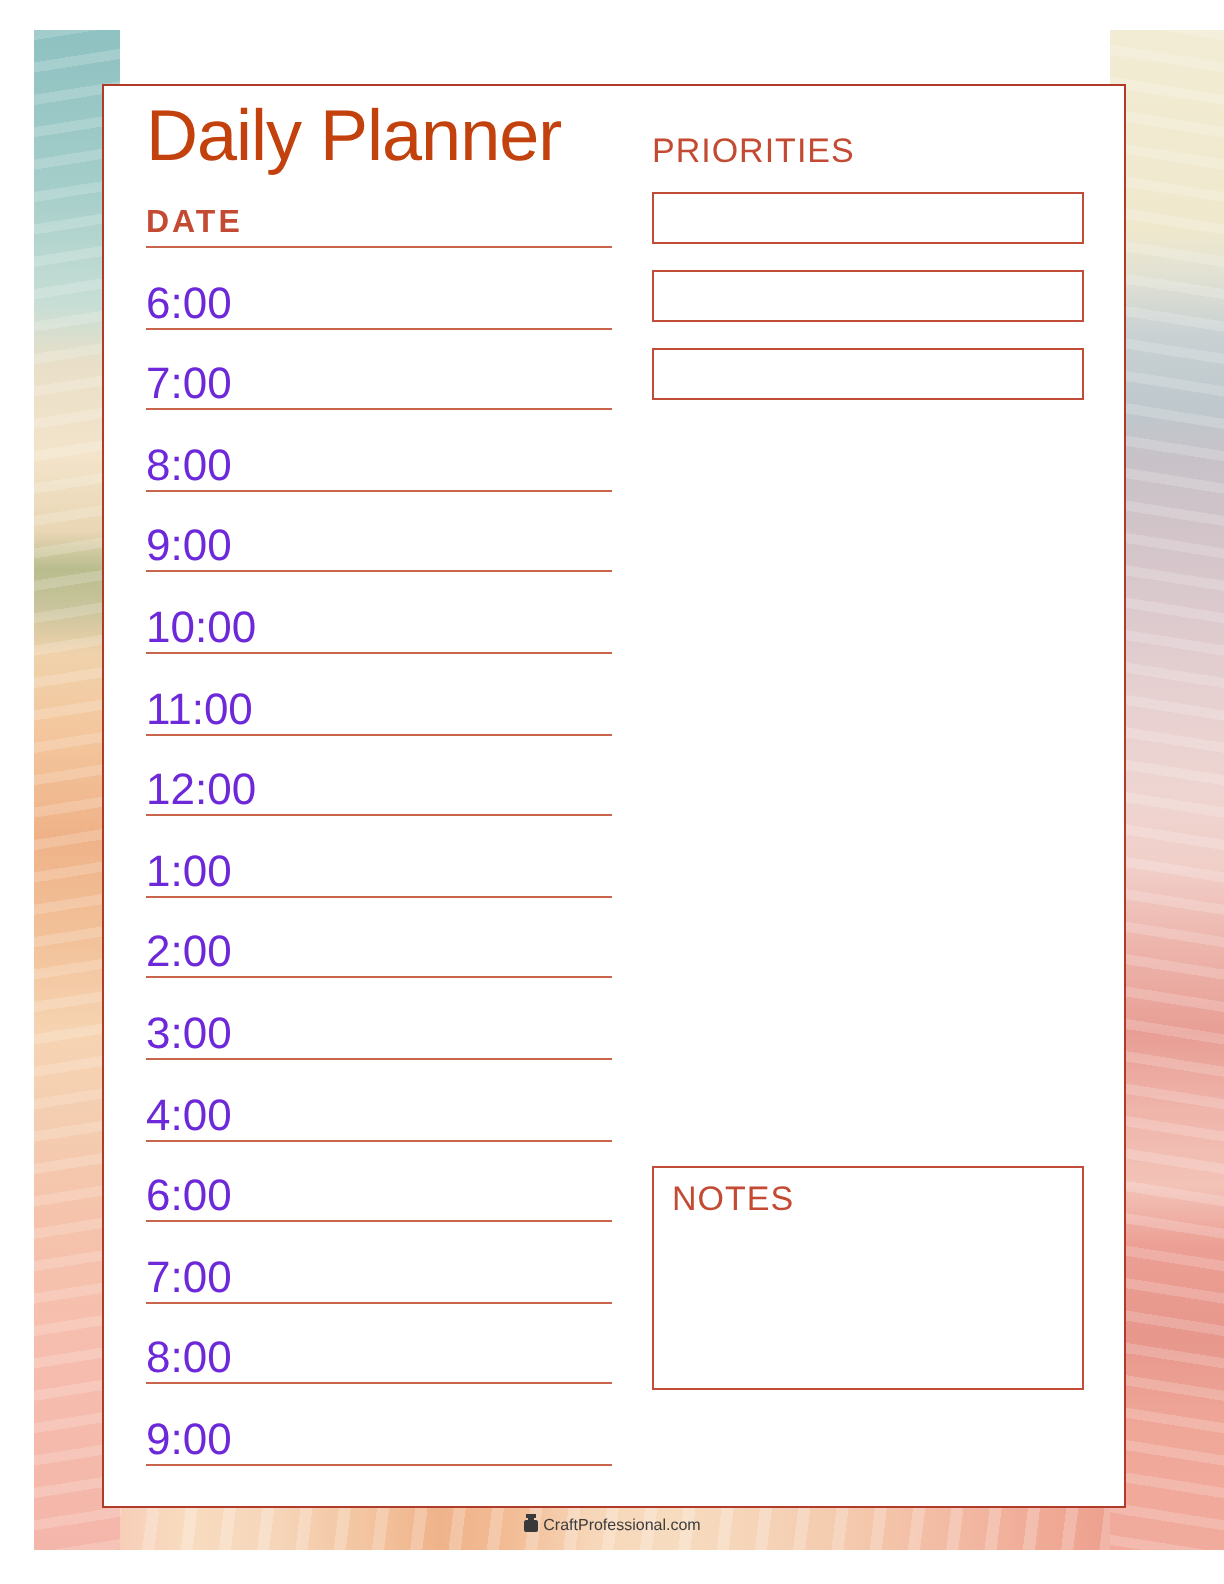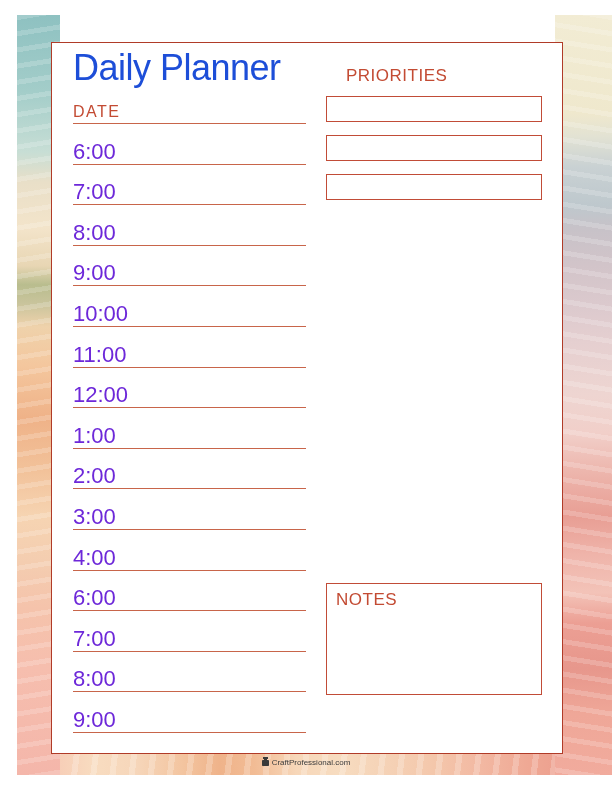--- a/index.html
+++ b/index.html
@@ -57,52 +57,52 @@
     position: absolute; left: 51px; top: 42px;
     width: 512px; height: 712px;
     background: #ffffff;
     border: 1.5px solid #b03b28;
     box-sizing: border-box;
     z-index: 2;
   }
   .title {
     position: absolute; left: 21px; top: 7px;
     font-size: 36px; line-height: 1;
-    color: #1d4ed8; letter-spacing: -0.5px;
+    color: #c2410c; letter-spacing: -0.5px;
     white-space: nowrap;
   }
 
   
   .schedule {
     position: absolute; left: 21px; top: 44px;
     width: 233px; height: 646px;
     display: flex; flex-direction: column;
   }
   .row {
     border-bottom: 1.4px solid #c8654a;
     display: flex; align-items: flex-end;
     box-sizing: border-box;
   }
-  .row-date { height: 37px; flex: none; }
+  .row-date { height: 37px; flex: none; font-weight: bold; }
   .row-time { flex: 1; }
   .date-label {
     font-size: 16px; letter-spacing: 1.5px; line-height: 1;
     color: #c34b33; padding-bottom: 3px;
   }
   .time-label {
     font-size: 22px; line-height: 1;
     color: #6d28d9; padding-bottom: 1px;
   }
 
   
   .priorities-label, .box-label {
     font-size: 17px; letter-spacing: 0.5px; line-height: 1;
     color: #c34b33; white-space: nowrap;
   }
-  .priorities-label { position: absolute; left: 274px; top: 24px; margin-left: 20px; }
+  .priorities-label { position: absolute; left: 274px; top: 24px; }
   .priority-boxes { position: absolute; left: 274px; top: 53px; width: 216px; }
   .priority-box {
     height: 26px; margin-bottom: 13px;
     border: 1.4px solid #c14c37;
     box-sizing: border-box;
     background: #fff;
   }
   .big-box {
     position: absolute; left: 274px; width: 216px;
     border: 1.4px solid #c14c37;

